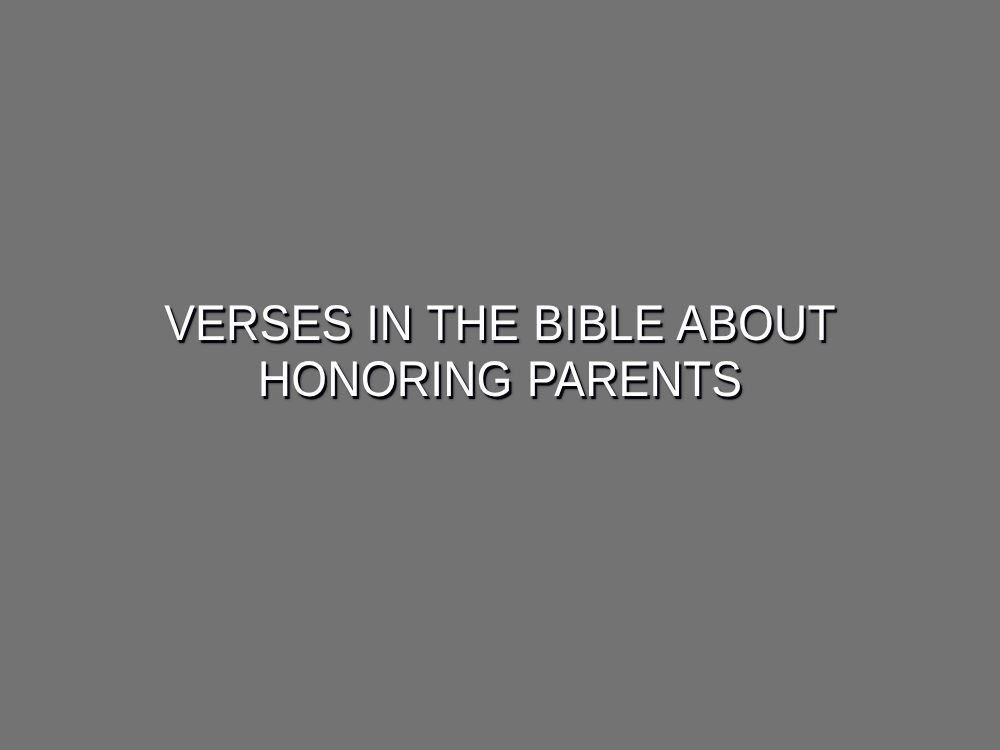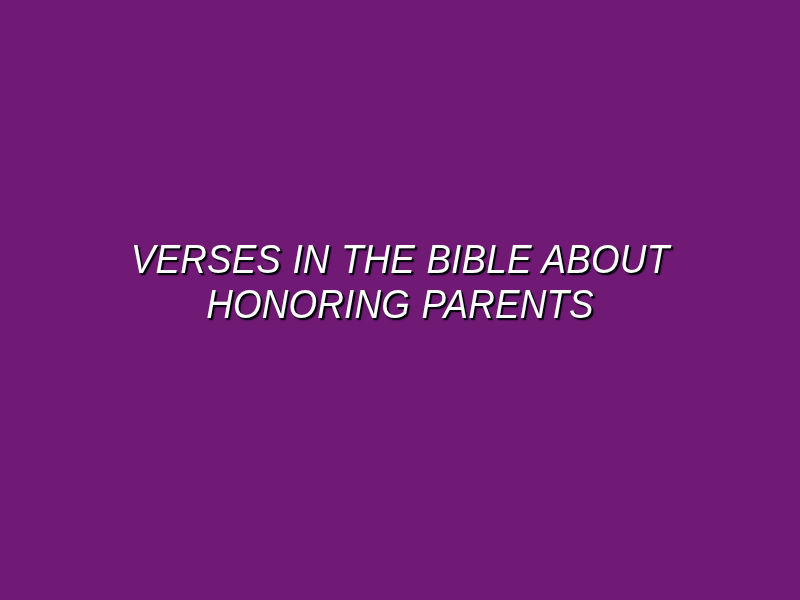--- a/index.html
+++ b/index.html
@@ -49,21 +49,21 @@
     text-shadow:
       2px 2px 0 #06060f,
       2px 2px 2px rgba(2, 2, 12, 0.85);
     white-space: normal;
     word-spacing: 1px;
   }
 </style>
 </head>
 <body>
 
-<div id="slide-root" style="background-color: #701a75; font-style: italic;">
+<div id="slide-root" style="background-color: #737373;">
 
   <div id="title-block">
 
     <h1 id="slide-title" style="color: rgb(253, 253, 253); text-shadow: rgb(6, 6, 15) 2px 2px 0px, rgba(2, 2, 12, 0.85) 2px 2px 2px;">VERSES IN THE BIBLE ABOUT HONORING PARENTS</h1>
 
   </div>
 
 </div>
 
 </body></html>

